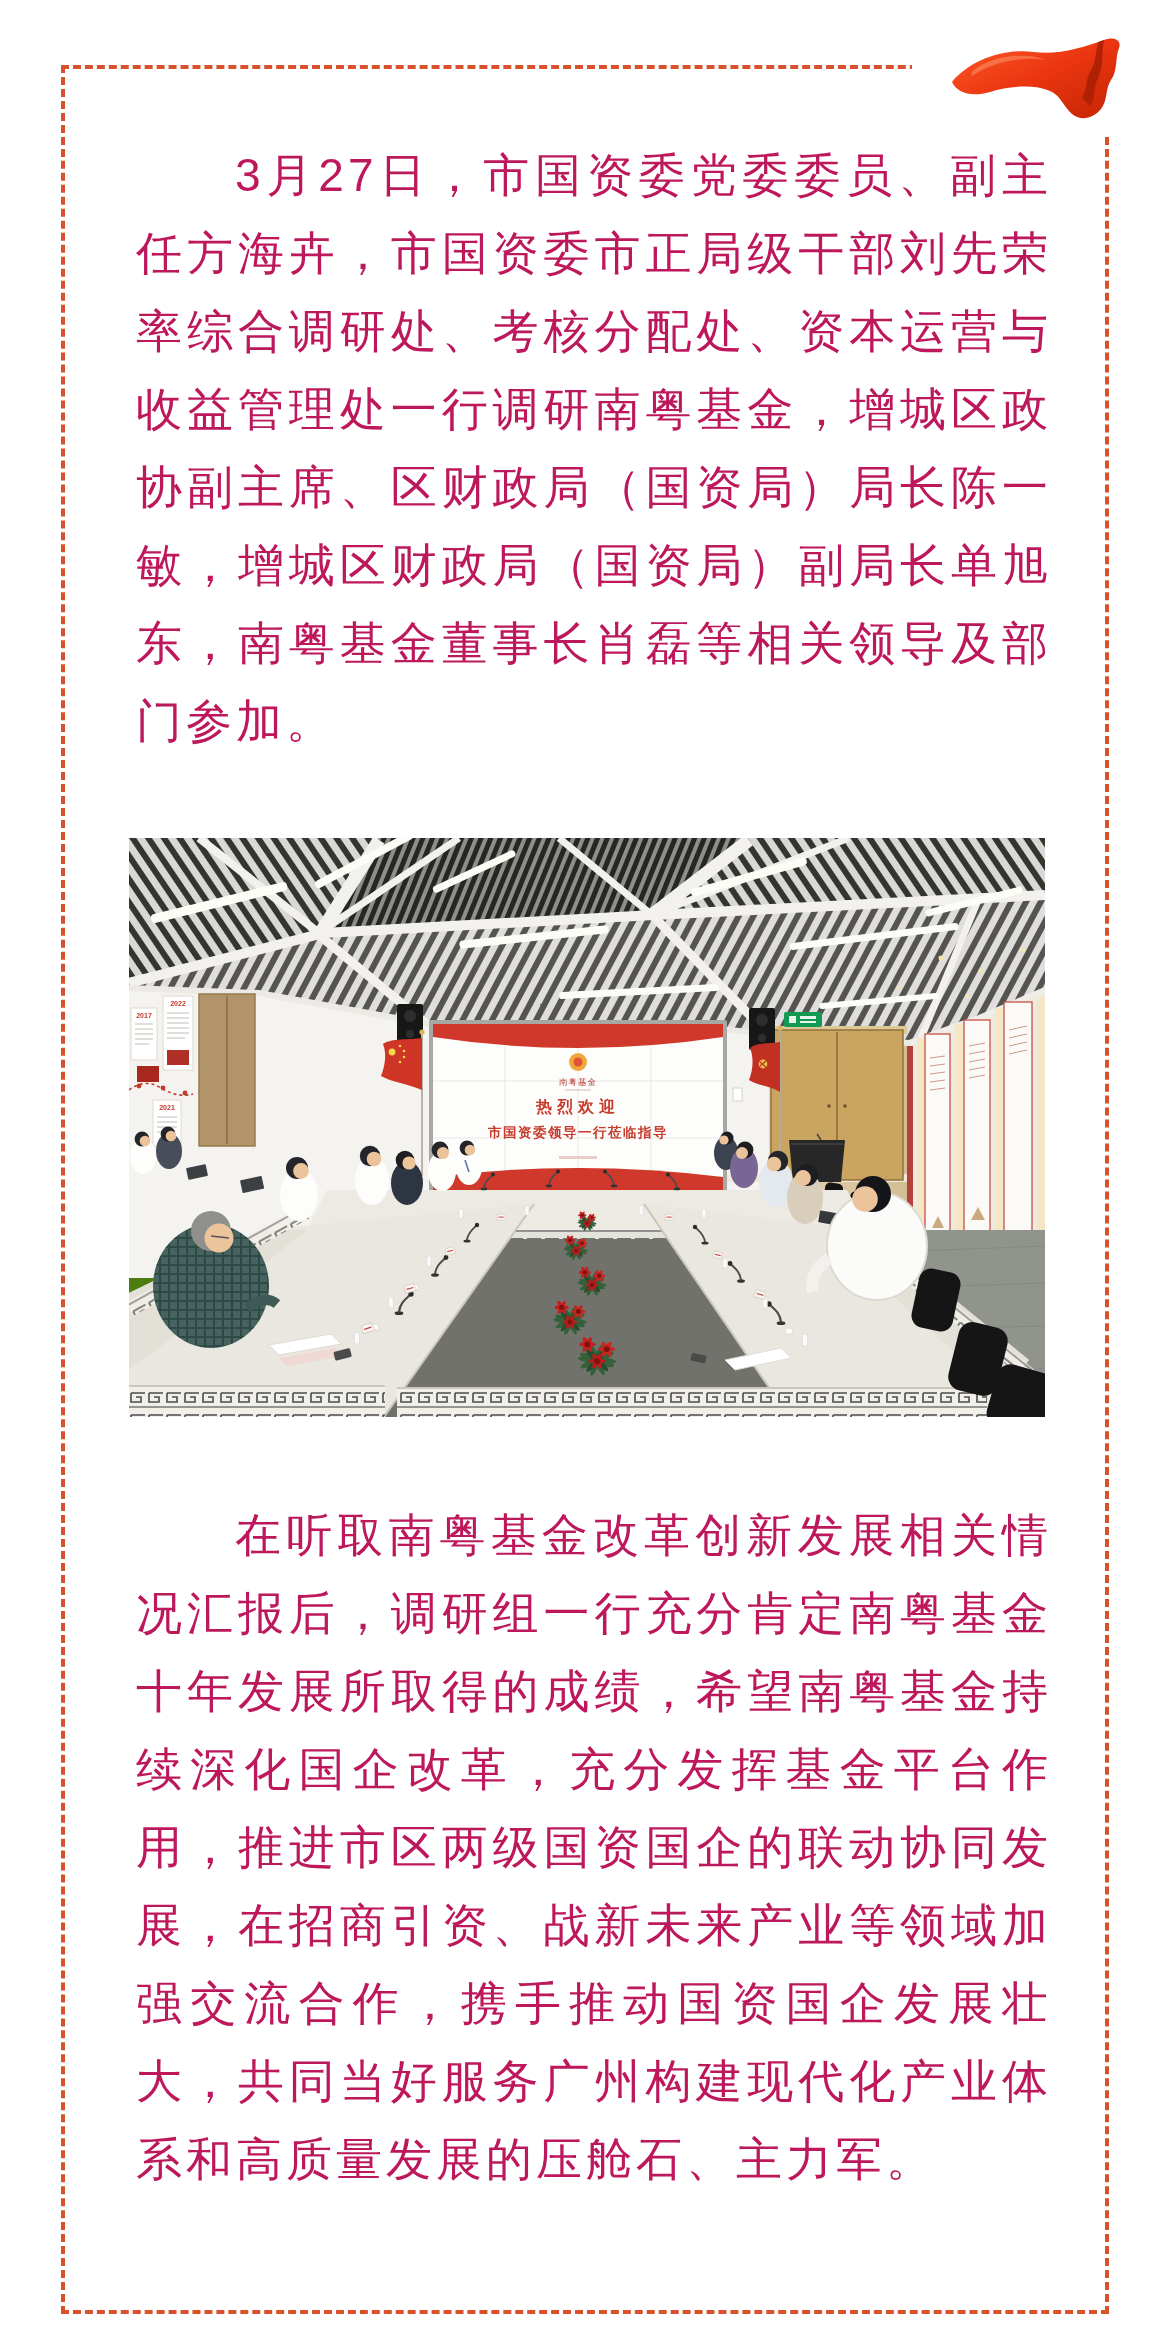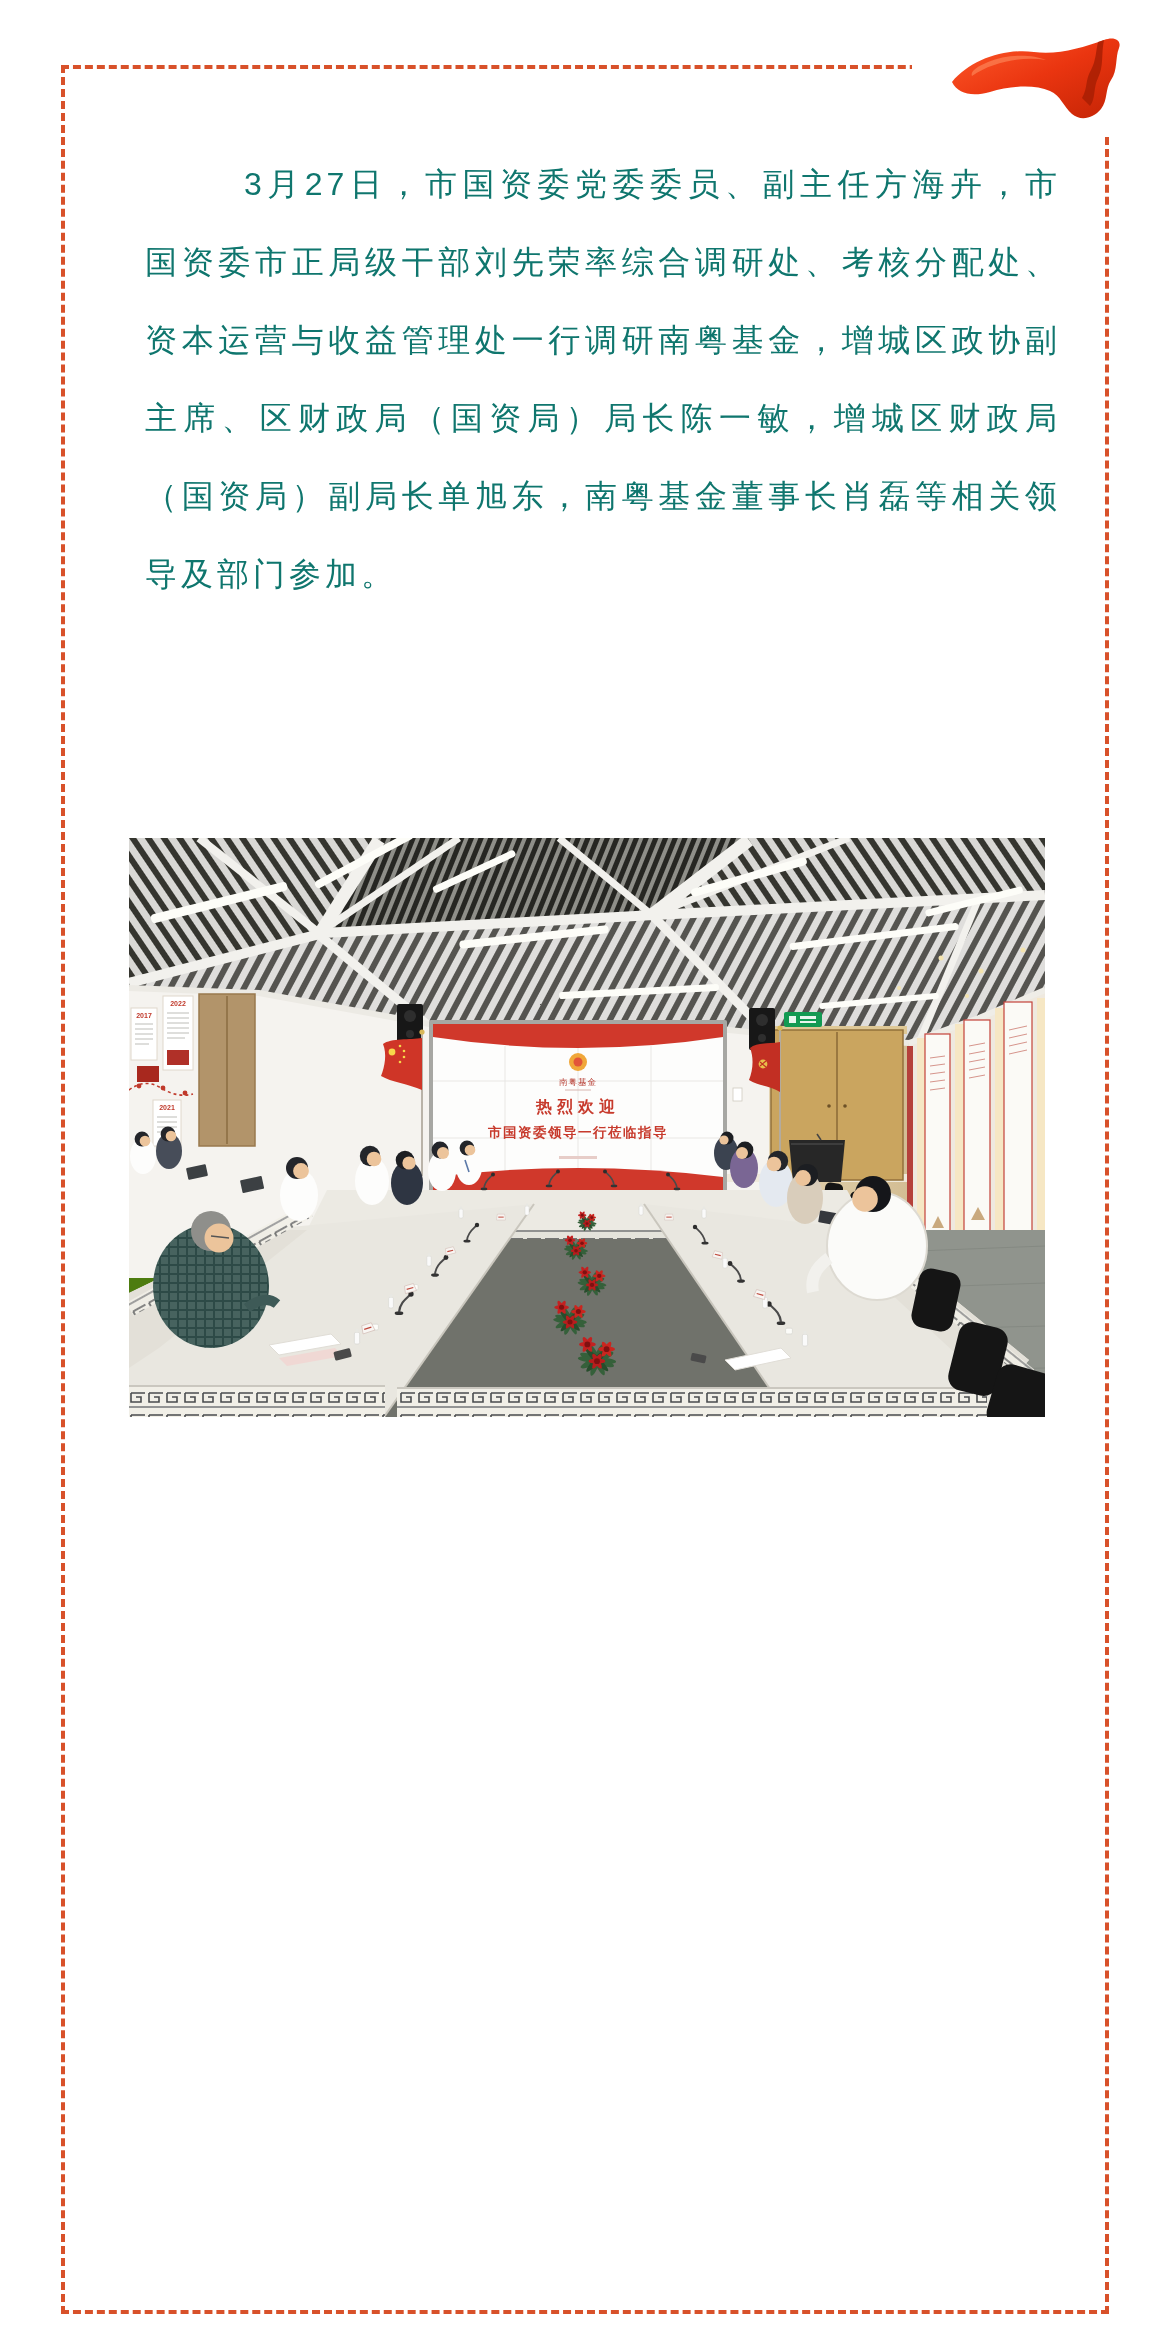--- a/index.html
+++ b/index.html
@@ -13,25 +13,25 @@
   .frame{
     position:absolute;
     left:61px;top:65px;
     width:1040px;height:2241px;
     border:4px dashed #d8512a;
   }
   .para{
     position:absolute;
     left:129px;
     width:916px;
-    margin:16px;
-    font-size:32px;
+    margin:7px;
+    font-size:46px;
     line-height:78px;
     letter-spacing:4px;
-    color:#0f766e;
+    color:#be185d;
     text-align:justify;
     text-justify:inter-character;
     text-indent:99px;
     word-break:break-all;
   }
   .para-1{top:129px;}
   .para-2{top:1489px;}
   .photo{
     position:absolute;
     left:129px;top:838px;
@@ -504,20 +504,21 @@
       </g>
 
       <g fill="#151515">
         <rect x="786" y="432" width="42" height="60" rx="12" transform="rotate(12 807 462)"></rect>
         <rect x="824" y="486" width="50" height="70" rx="14" transform="rotate(14 849 521)"></rect>
         <rect x="862" y="530" width="60" height="64" rx="14" transform="rotate(16 892 562)"></rect>
       </g>
     </svg>
   </div>
 
+  <p class="para para-2">在听取南粤基金改革创新发展相关情况汇报后，调研组一行充分肯定南粤基金十年发展所取得的成绩，希望南粤基金持续深化国企改革，充分发挥基金平台作用，推进市区两级国资国企的联动协同发展，在招商引资、战新未来产业等领域加强交流合作，携手推动国资国企发展壮大，共同当好服务广州构建现代化产业体系和高质量发展的压舱石、主力军。</p>
 
   <div class="ribbon">
     <svg width="228" height="100" viewBox="0 0 228 100" xmlns="http://www.w3.org/2000/svg">
       <defs>
         <linearGradient id="rg" x1="0" y1="0" x2="1" y2="1">
           <stop offset="0" stop-color="#ff5a2a"></stop>
           <stop offset="0.5" stop-color="#ea3510"></stop>
           <stop offset="1" stop-color="#c42405"></stop>
         </linearGradient>
       </defs>

